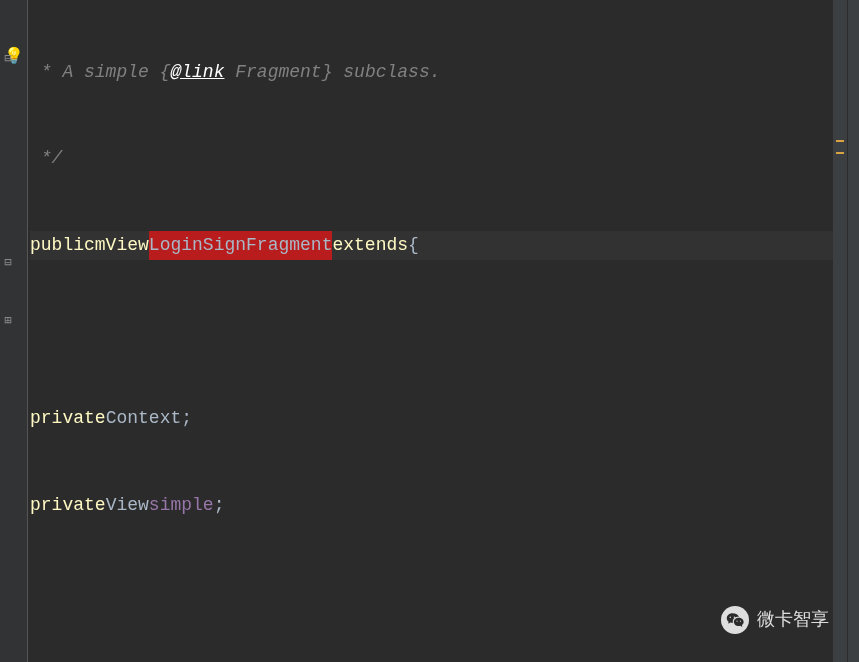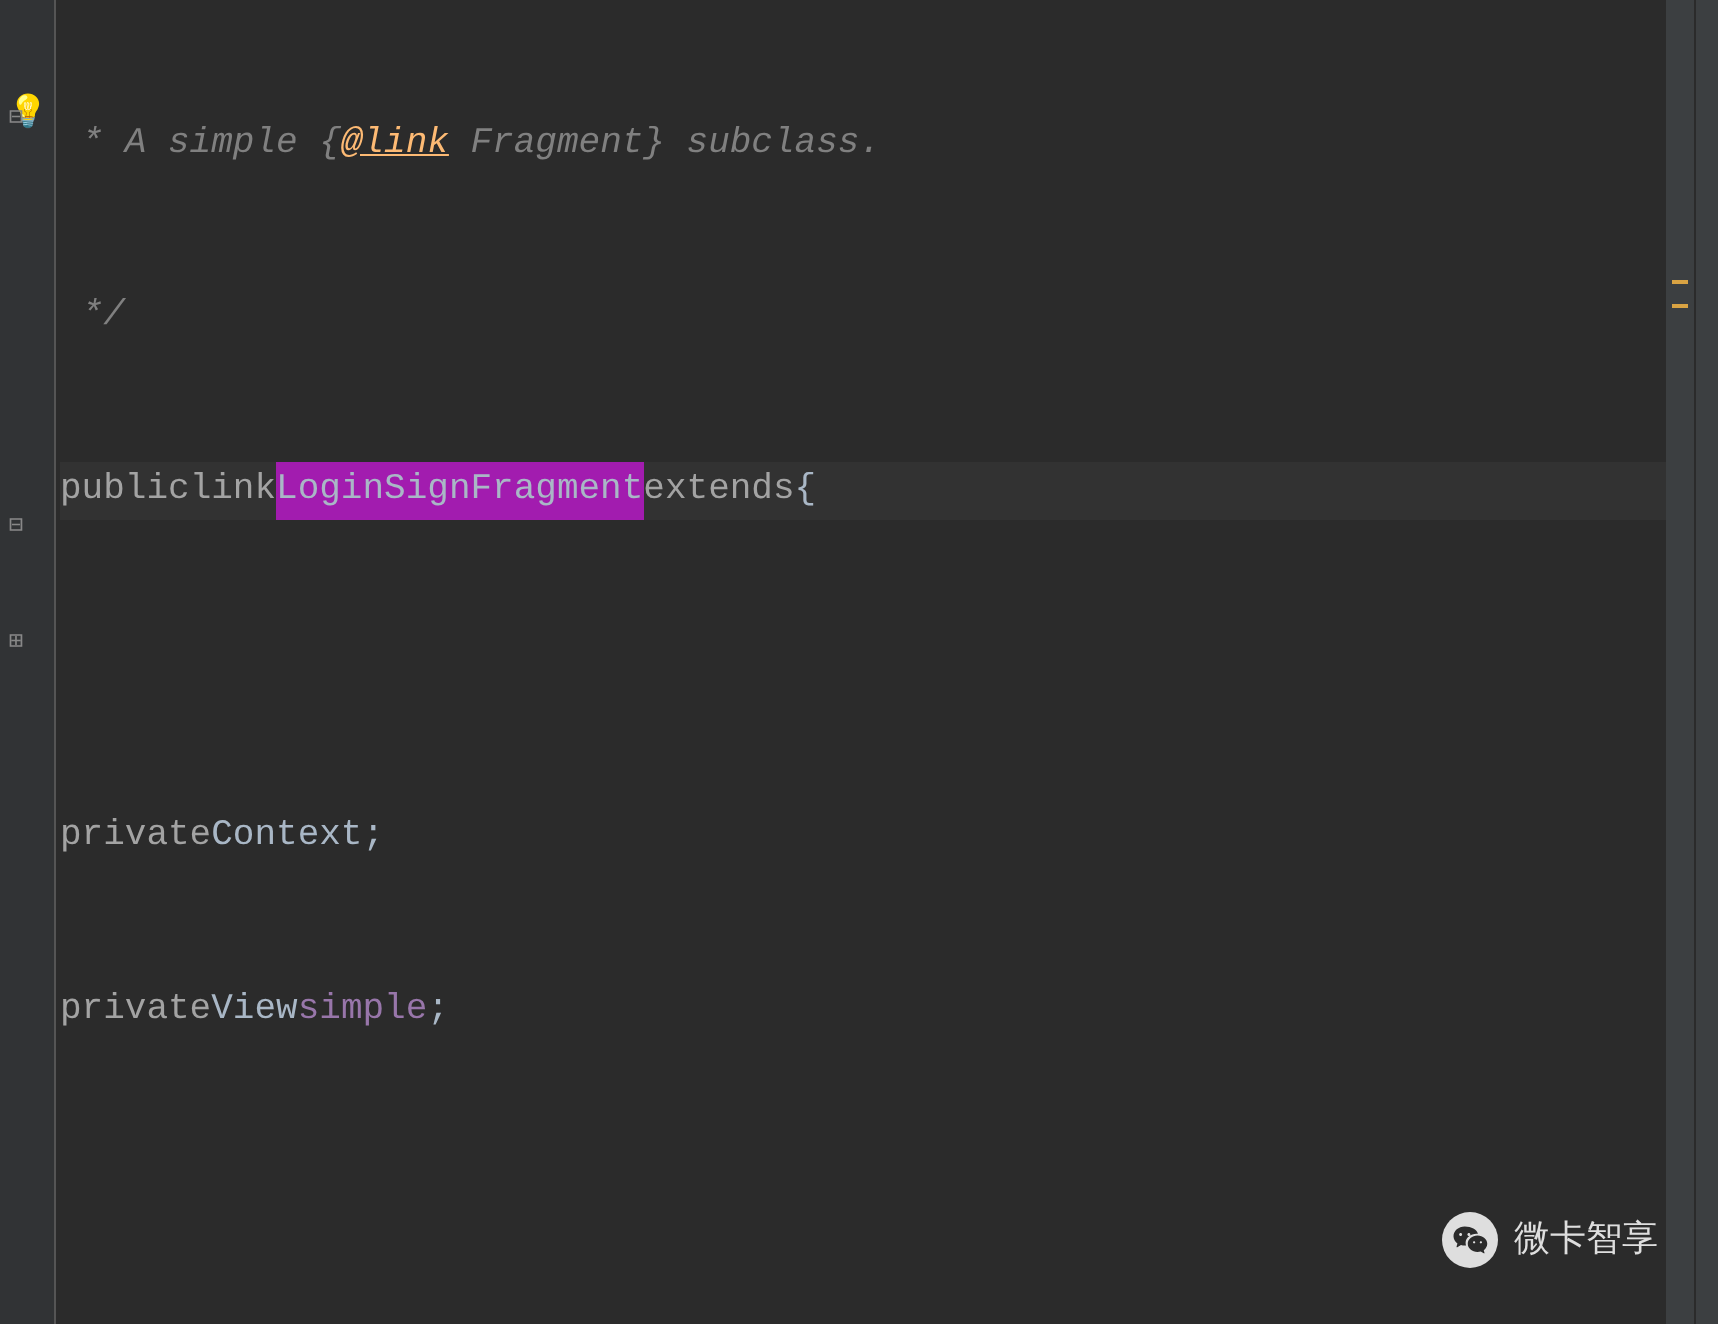--- a/index.html
+++ b/index.html
@@ -45,25 +45,25 @@
     flex: 1;
     padding-left: 2px;
     white-space: pre;
     overflow: hidden;
     position: relative;
   }
   .line { height: 29px; display: flex; align-items: center; }
   .line-highlight {
     background: #323232;
   }
-  .kw { color: #a3a3a3; }
+  .kw { color: #fef9c3; }
   .type { color: #a9b7c6; }
   .cls { color: #a9b7c6; }
   .comment { color: #808080; font-style: italic; text-align: center; }
-  .link { color: #fdba74; font-style: italic; text-decoration: underline; }
+  .link { color: #ffffff; font-style: italic; text-decoration: underline; }
   .punct { color: #a9b7c6; }
   .field { color: #9876aa; }
   .minimap {
     width: 14px;
     background: #3c3f41;
     flex-shrink: 0;
     position: relative;
   }
   .minimap-mark {
     position: absolute;
@@ -110,21 +110,21 @@
         <span class="bulb">💡</span>
       </div>
     <div class="gutter-icon fold-icon" style="top:50px;left:-2px">⊟</div>
     <div class="gutter-icon fold-icon" style="top:254px;left:-2px">⊟</div>
     <div class="gutter-icon fold-icon" style="top:312px;left:-2px">⊞</div>
   </div>
 
   <div class="code-area">
     <div class="line"><span class="comment"> * A simple {</span><span class="link">@link</span><span class="comment"> Fragment} subclass.</span></div>
     <div class="line"><span class="comment"> */</span></div>
-    <div class="line line-highlight"><span class="kw">public</span> <span class="kw">link</span> <span style="background:#a21caf">LoginSignFragment</span> <span class="kw">extends</span>  <span class="punct">{</span></div>
+    <div class="line line-highlight"><span class="kw">public</span> <span class="kw">mView</span> <span style="background:#b91c1c">LoginSignFragment</span> <span class="kw">extends</span>  <span class="punct">{</span></div>
     <div class="line"></div>
     <div class="line">    <span class="kw">private</span> <span class="type">Context</span> <span class="punct">;</span></div>
     <div class="line">    <span class="kw">private</span> <span class="type">View</span> <span class="field">simple</span><span class="punct">;</span></div>
     <div class="line"></div>
     
     
     
     
     
     

